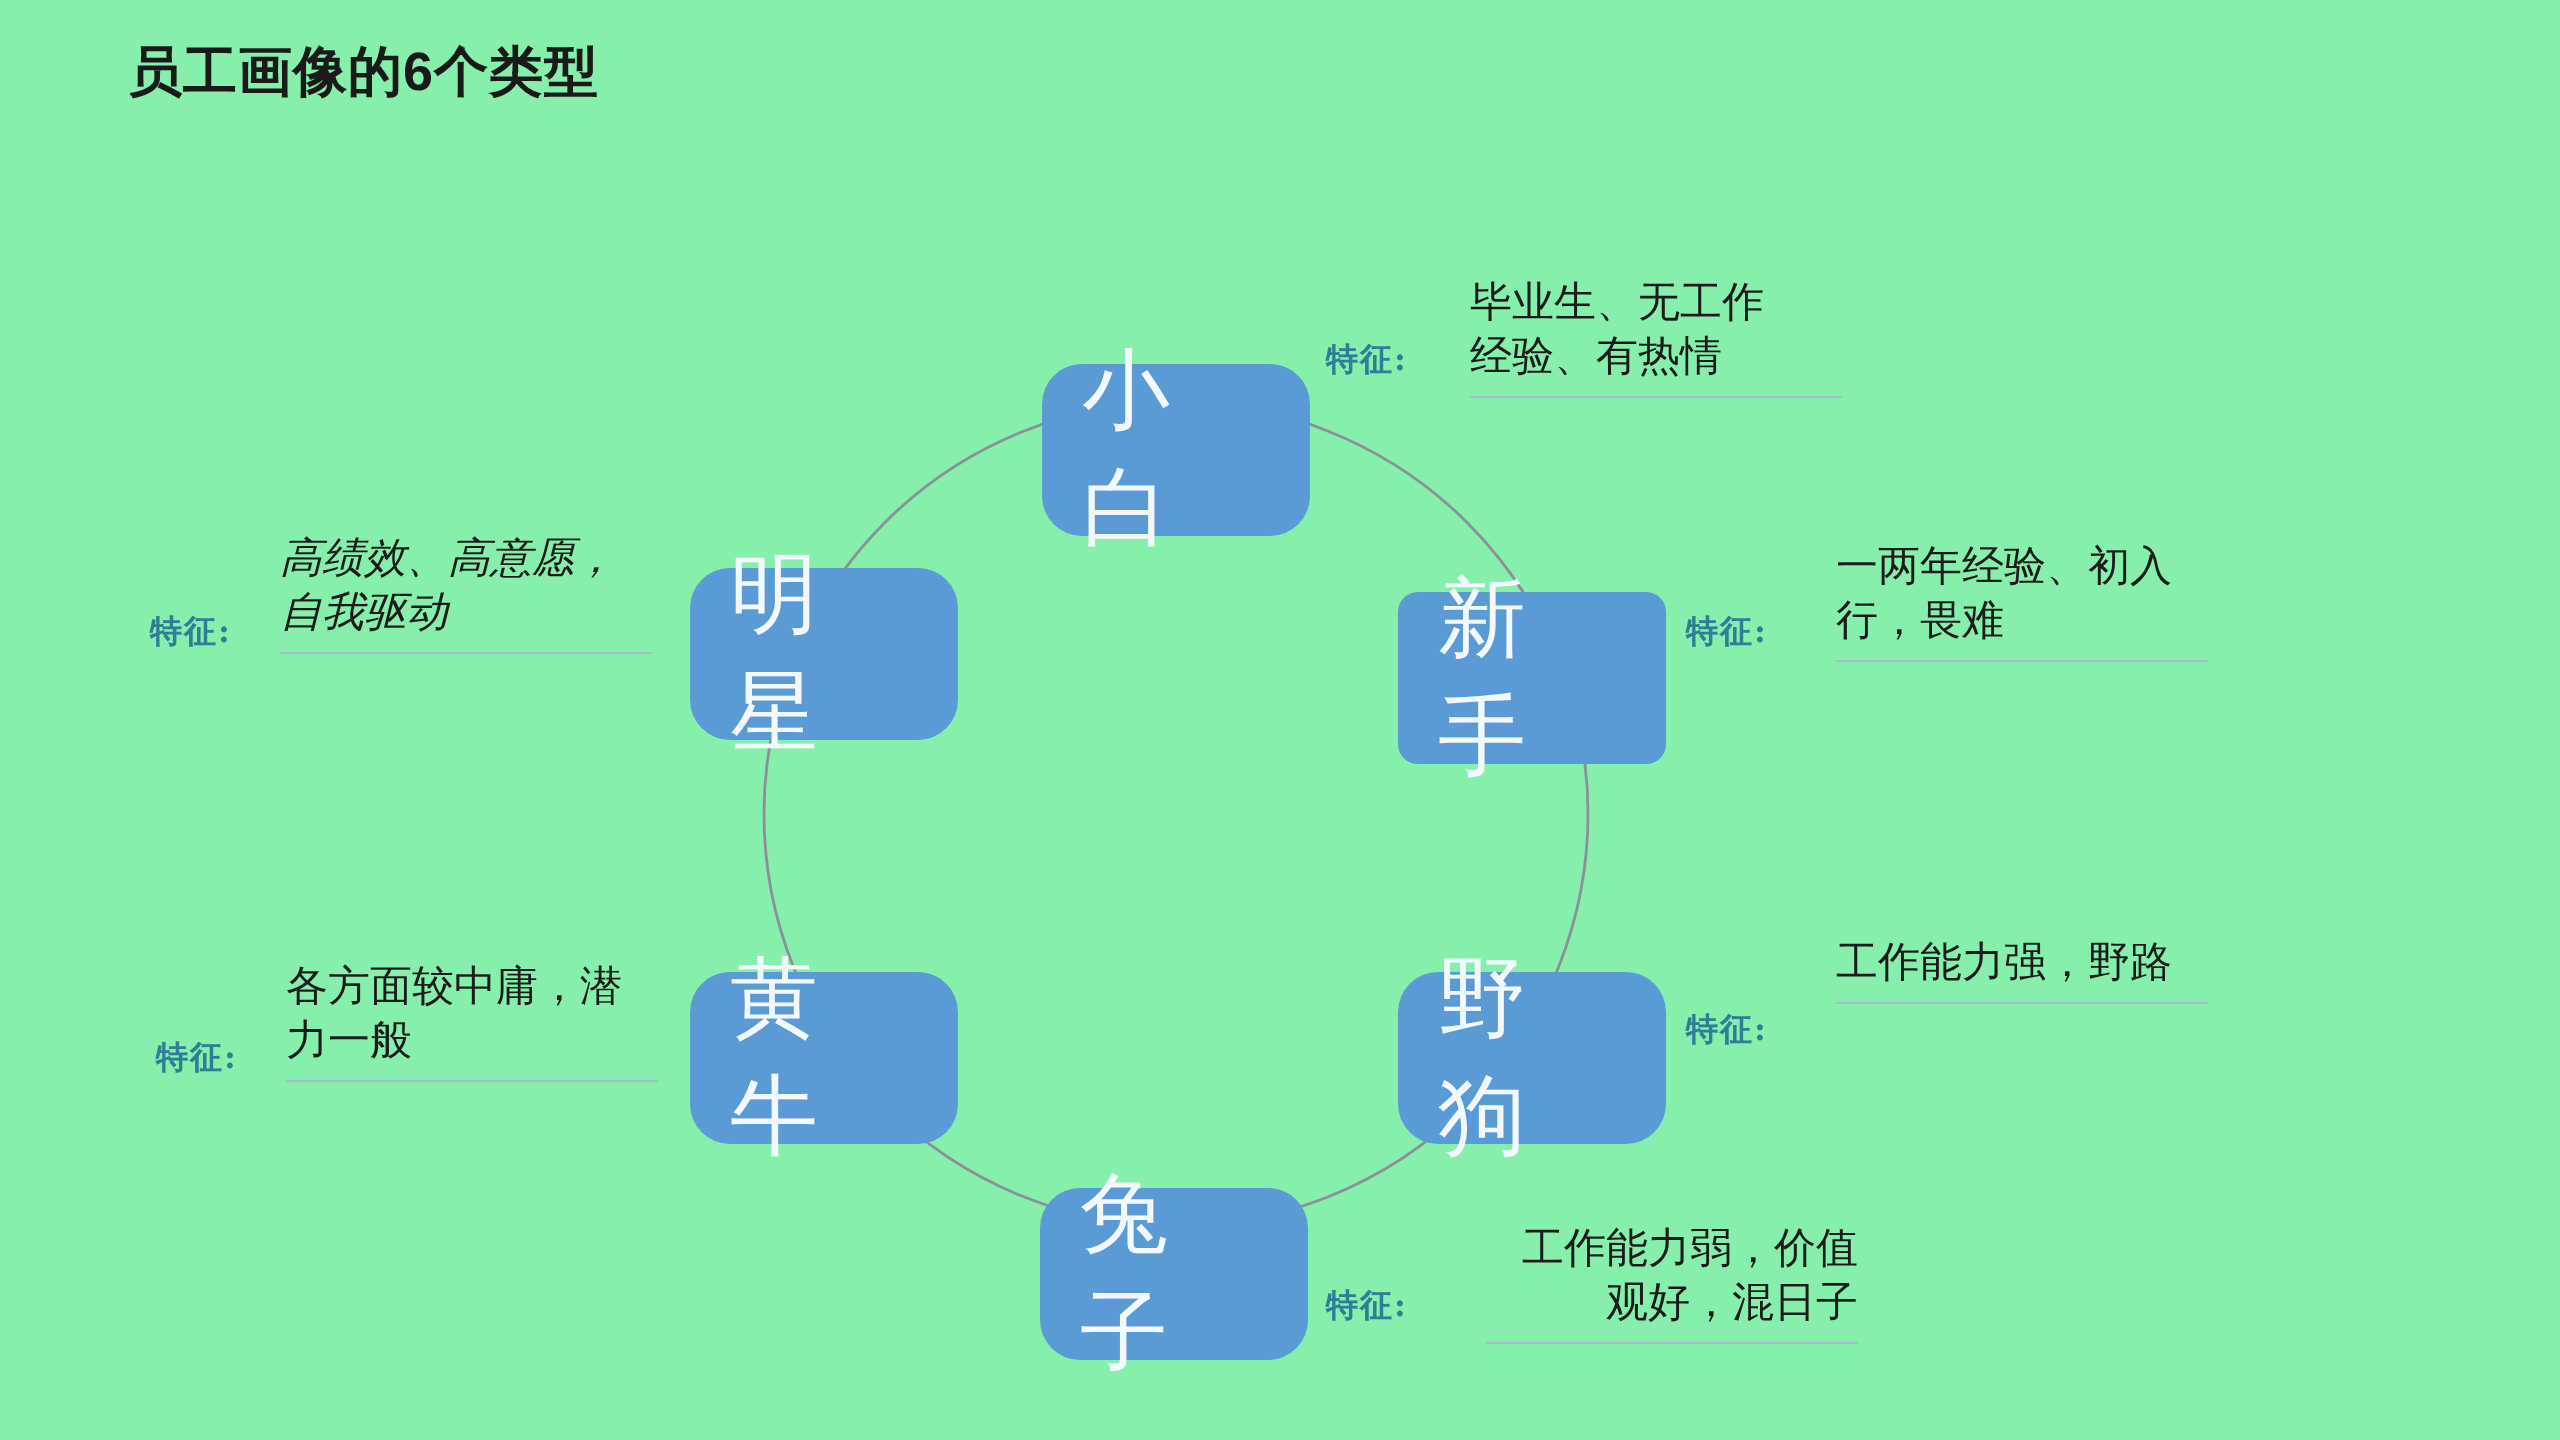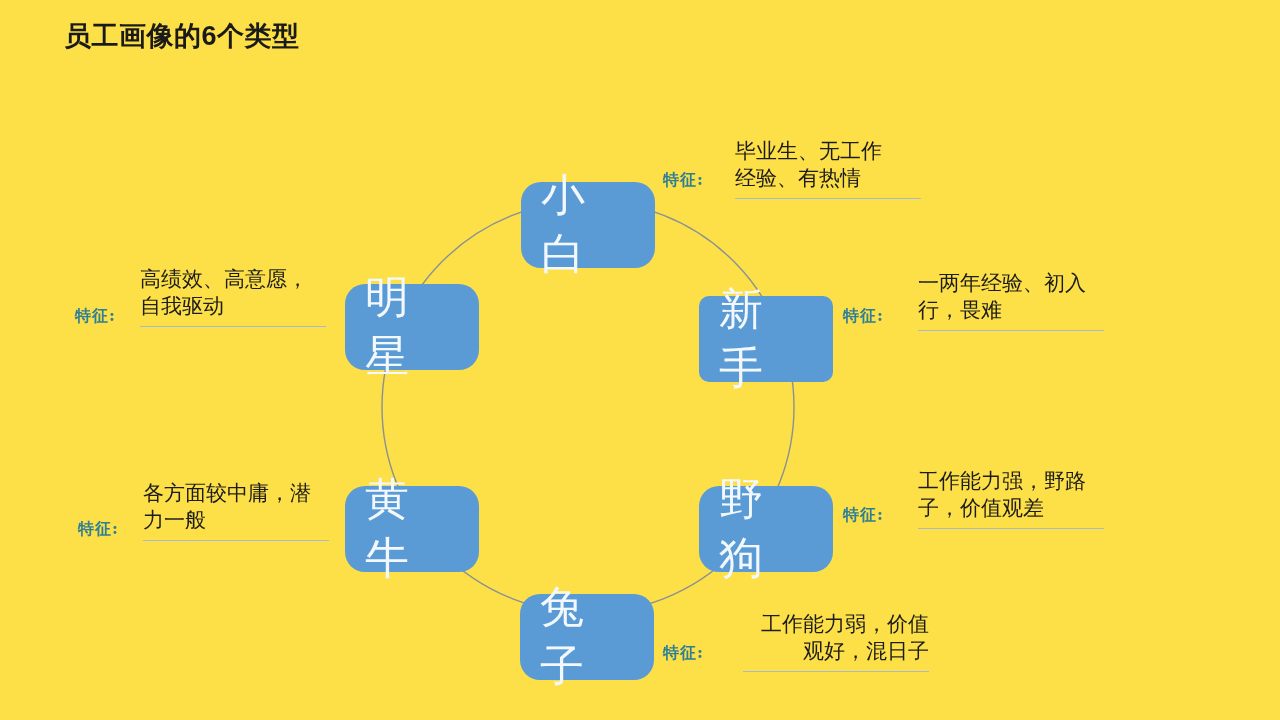--- a/index.html
+++ b/index.html
@@ -1,19 +1,19 @@
 <!DOCTYPE html>
 <html style="--node-fill: #5B9BD5; --node-text: #F2F8FD; --feature-label-color: #2E7E95; --circle-stroke: #8A9196; --underline: #A7BBCD; --title-color: #1A1A1A;"><head>
 <meta charset="utf-8">
 <style>
   html,body{margin:0;padding:0;background:#ffffff;}
   #stage{
     position:relative;
     width:1280px;height:720px;
-    background:#fde047;
+    background:#86efac;
     overflow:hidden;
     font-family:"DejaVu Serif","Liberation Serif",serif;
   }
   
   .slide-title{
     position:absolute;left:64px;top:18px;
     font-family:"Liberation Sans","DejaVu Sans",sans-serif;
     font-weight:bold;font-size:27px;color:var(--title-color,#1a1a1a);
     letter-spacing:0.5px;
   }
@@ -55,21 +55,21 @@
     font-size:21px;line-height:27px;color:#1c1c1c;
     padding-bottom:6px;
     border-bottom:1.5px solid var(--underline,#a7bbcd);
   }
   .feature-text .fl{display:block;}
   .pos-t0{left:735px;top:138px;}
   .pos-t1{left:918px;top:270px;}
   .pos-t2{left:918px;top:468px;}
   .pos-t3{left:743px;top:611px;text-align:right;}
   .pos-t4{left:143px;top:480px;}
-  .pos-t5{left:140px;top:266px;}
+  .pos-t5{left:140px;top:266px;font-style:italic;}
 </style>
 </head>
 <body>
 
 <div id="stage">
 
   <div class="slide-title">员工画像的6个类型</div>
 
   <svg class="cycle-svg" viewBox="0 0 1280 720" aria-hidden="true">
     <circle cx="588" cy="407" r="206"></circle>
@@ -86,21 +86,20 @@
   <div class="feature-label pos-l1">特征:</div>
   <div class="feature-text pos-t1">
     <span class="fl">一两年经验、初入</span>
     <span class="fl">行，畏难</span>
   </div>
 
   <div class="node pos-n2">野狗</div>
   <div class="feature-label pos-l2">特征:</div>
   <div class="feature-text pos-t2">
     <span class="fl">工作能力强，野路</span>
-    <span class="fl">子，价值观差</span>
   </div>
 
   <div class="node pos-n3">兔子</div>
   <div class="feature-label pos-l3">特征:</div>
   <div class="feature-text pos-t3">
     <span class="fl">工作能力弱，价值</span>
     <span class="fl">观好，混日子</span>
   </div>
 
   <div class="node pos-n4">黄牛</div>

